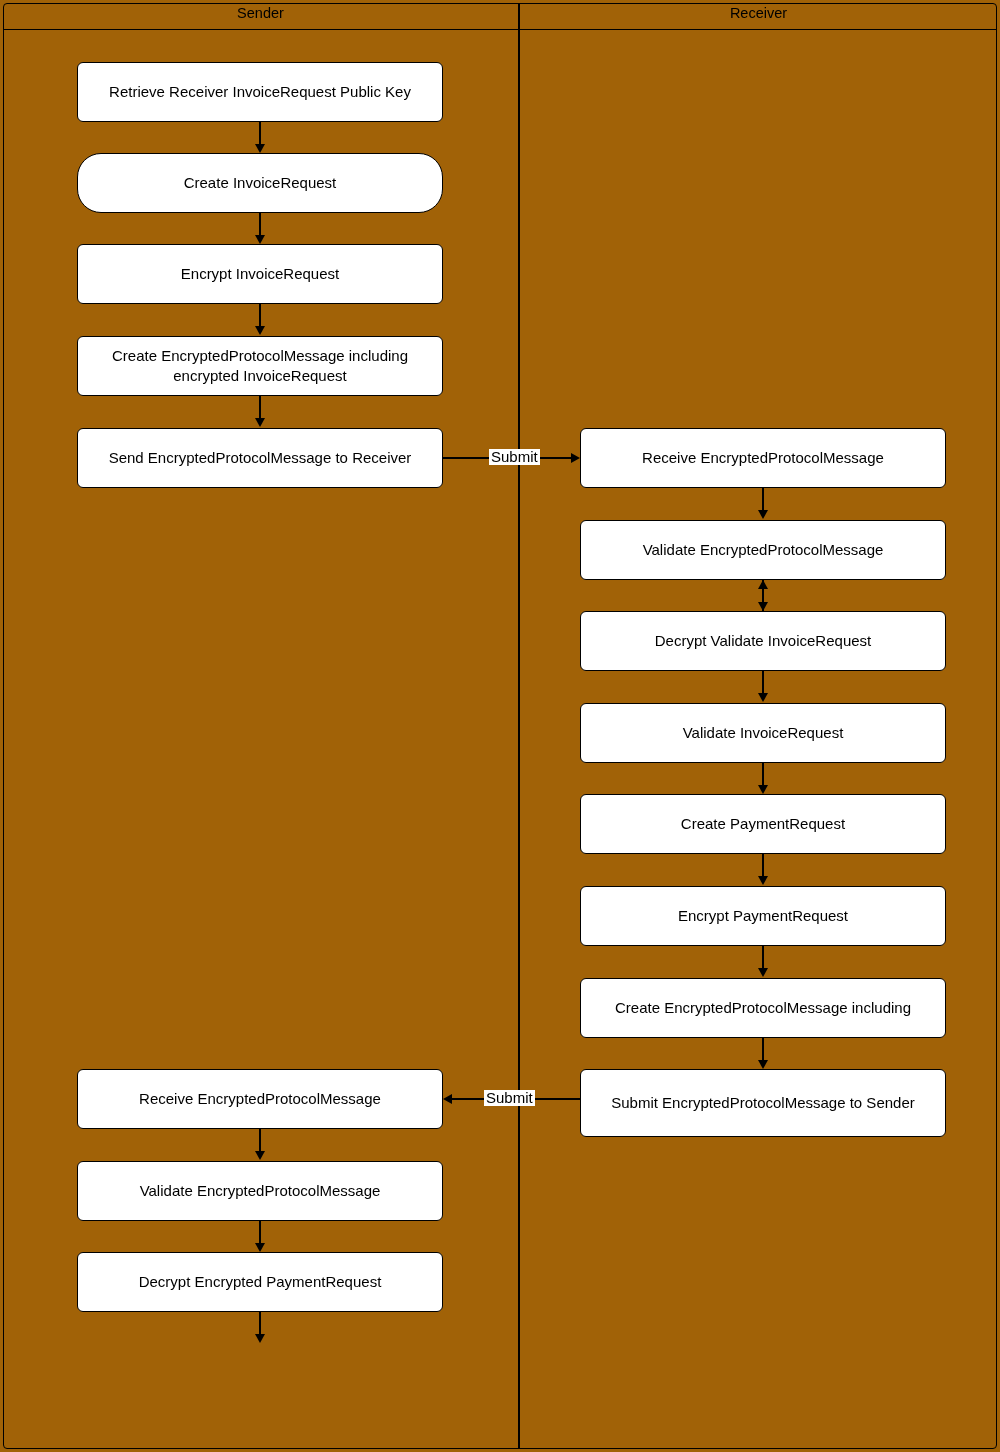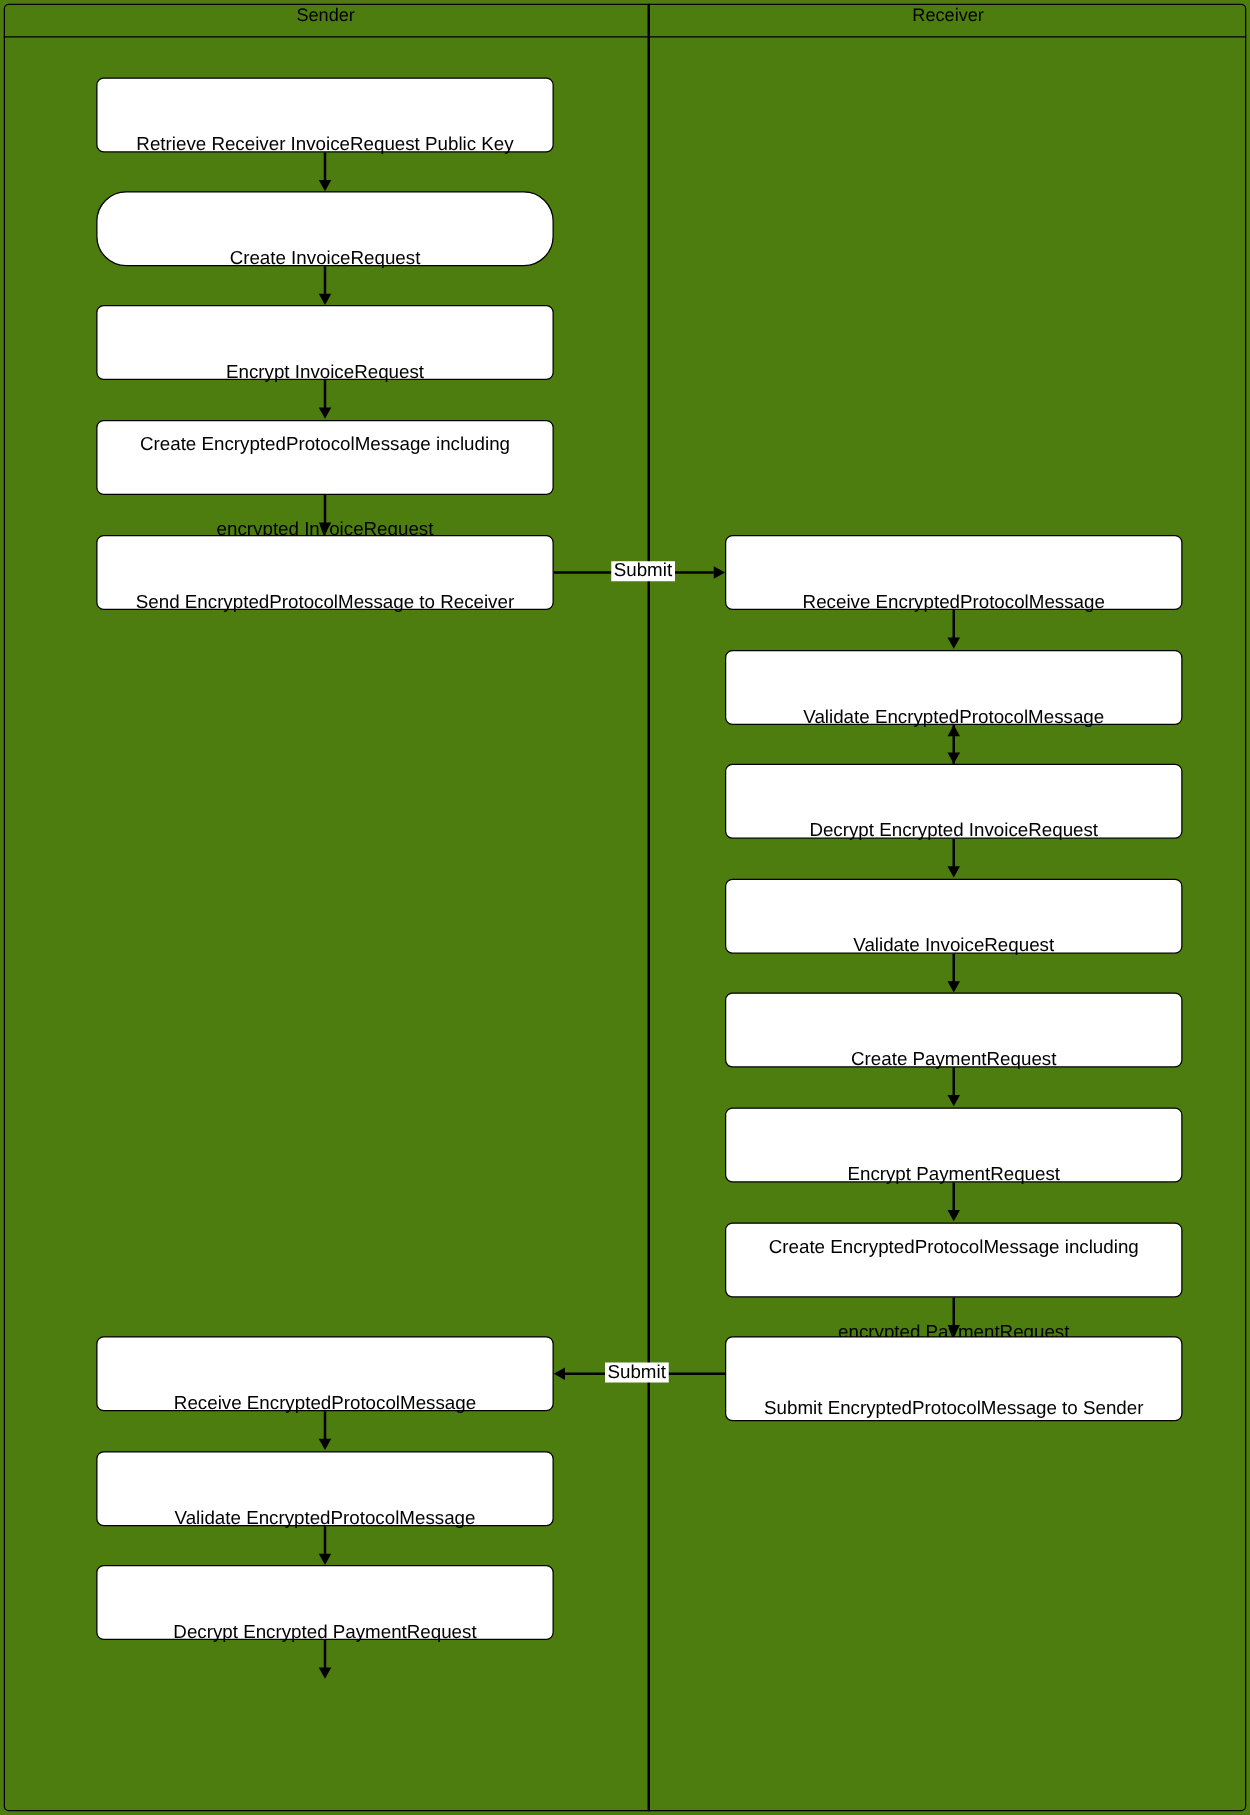--- a/index.html
+++ b/index.html
@@ -6,21 +6,21 @@
   html,body{margin:0;padding:0;background:#ffffff;}
   body{
     font-family:"Liberation Sans", sans-serif;
     color:#000000;
     -webkit-font-smoothing:antialiased;
   }
   #canvas{
     position:relative;
     width:1000px;
     height:1452px;
-    background:#4d7c0f;
+    background:#a16207;
     overflow:hidden;
   }
   
   .pool{
     position:absolute;
     left:3px; top:3px;
     width:994px; height:1446px;
     border:1.6px solid #000;
     border-radius:4px;
     box-sizing:border-box;
@@ -60,21 +60,21 @@
     display:flex;
     align-items:center;
     justify-content:center;
     text-align:center;
     font-size:15px;
     line-height:1.34;
     color:#000;
     padding:2px 8px;
     z-index:3;
   }
-  .node span{ display:block;margin-top:48px; }
+  .node span{ display:block; }
   
   .vline{
     position:absolute;
     width:1.6px;
     background:#000;
     z-index:1;
   }
   .hline{
     position:absolute;
     height:1.6px;
@@ -184,21 +184,21 @@
 
   <div class="node" style="left:580px; top:520px; width:366px; height:60px;">
     <span>Validate EncryptedProtocolMessage</span>
   </div>
 
   <div class="vline" style="left:762px; top:580px; height:31px;"></div>
   <div class="arrow-up" style="left:757.5px; top:580px;"></div>
   <div class="arrow-down" style="left:757.5px; top:602px;"></div>
 
   <div class="node" style="left:580px; top:611px; width:366px; height:60px;">
-    <span>Decrypt Encrypted InvoiceRequest</span>
+    <span>Decrypt Validate InvoiceRequest</span>
   </div>
 
   <div class="vline" style="left:762px; top:671px; height:23px;"></div>
   <div class="arrow-down" style="left:757.5px; top:693px;"></div>
 
   <div class="node" style="left:580px; top:703px; width:366px; height:60px;">
     <span>Validate InvoiceRequest</span>
   </div>
 
   <div class="vline" style="left:762px; top:763px; height:23px;"></div>
@@ -214,21 +214,20 @@
   <div class="node" style="left:580px; top:886px; width:366px; height:60px;">
     <span>Encrypt PaymentRequest</span>
   </div>
 
   <div class="vline" style="left:762px; top:946px; height:23px;"></div>
   <div class="arrow-down" style="left:757.5px; top:968px;"></div>
 
   <div class="node" style="left:580px; top:978px; width:366px; height:60px;">
     <div>
       <span>Create EncryptedProtocolMessage including</span>
-      <span>encrypted PaymentRequest</span>
     </div>
   </div>
 
   <div class="vline" style="left:762px; top:1038px; height:23px;"></div>
   <div class="arrow-down" style="left:757.5px; top:1060px;"></div>
 
   <div class="node" style="left:580px; top:1069px; width:366px; height:68px;">
     <span>Submit EncryptedProtocolMessage to Sender</span>
   </div>
 

